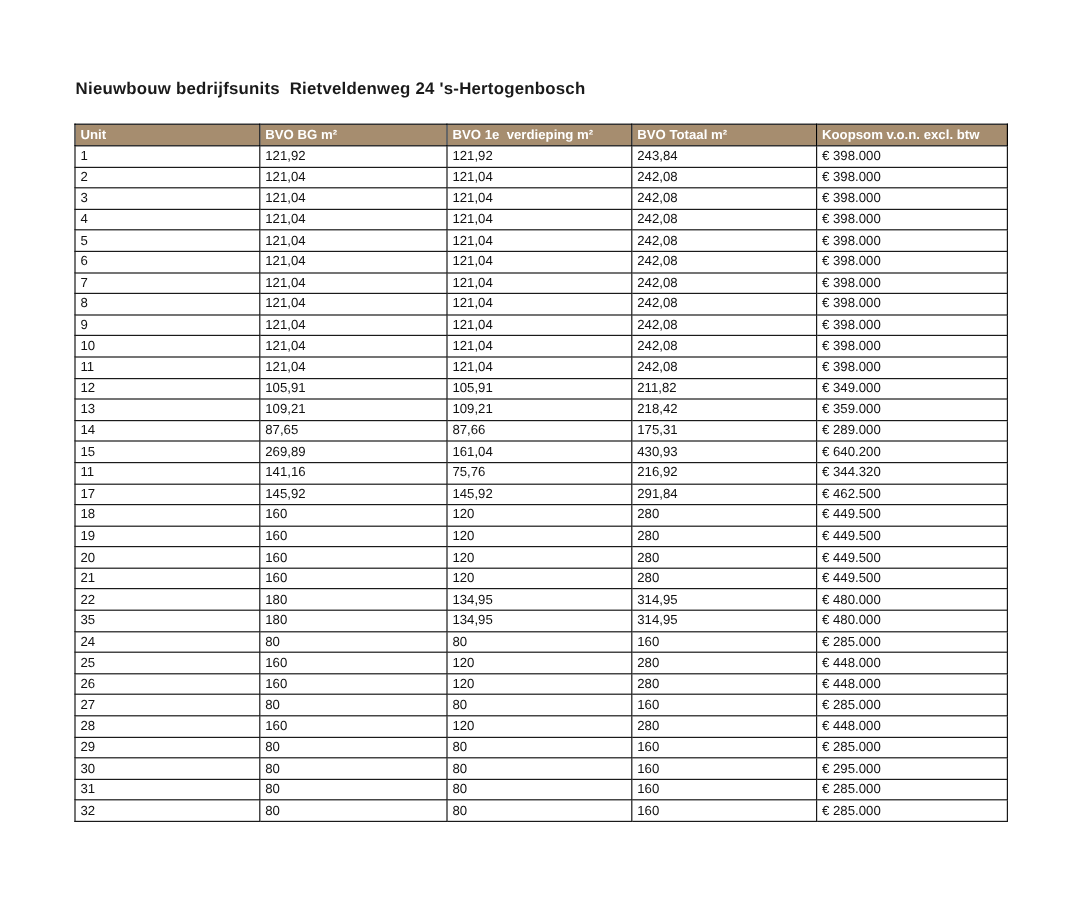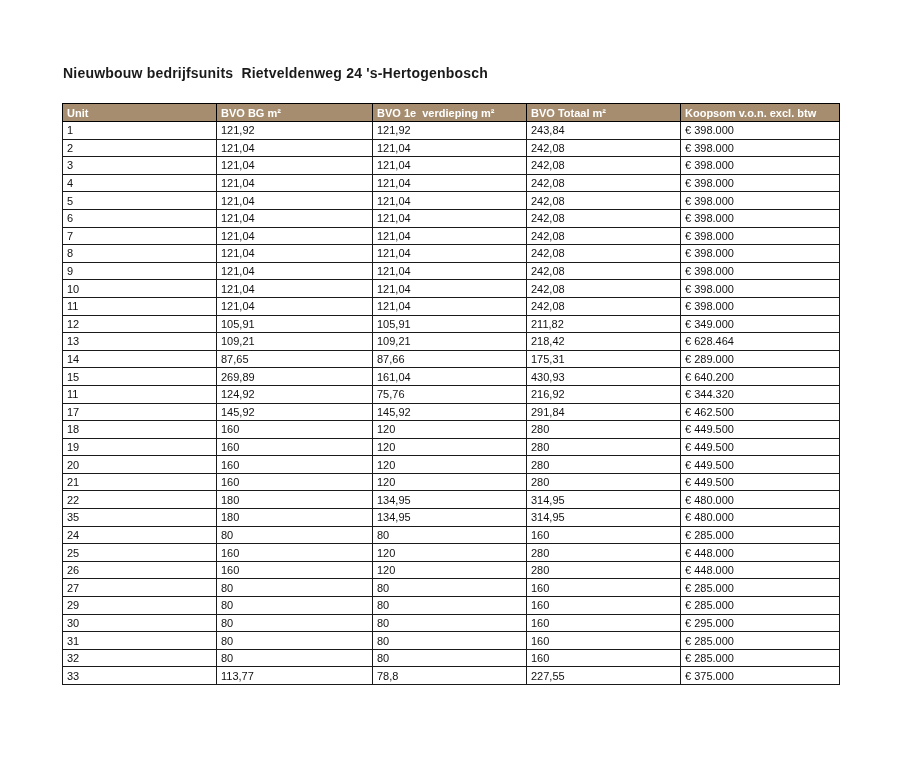--- a/index.html
+++ b/index.html
@@ -164,39 +164,39 @@
           <td>105,91</td>
           <td>105,91</td>
           <td>211,82</td>
           <td>€ 349.000</td>
         </tr>
         <tr>
           <td>13</td>
           <td>109,21</td>
           <td>109,21</td>
           <td>218,42</td>
-          <td>€ 628.464</td>
+          <td>€ 359.000</td>
         </tr>
         <tr>
           <td>14</td>
           <td>87,65</td>
           <td>87,66</td>
           <td>175,31</td>
           <td>€ 289.000</td>
         </tr>
         <tr>
           <td>15</td>
           <td>269,89</td>
           <td>161,04</td>
           <td>430,93</td>
           <td>€ 640.200</td>
         </tr>
         <tr>
           <td>11</td>
-          <td>124,92</td>
+          <td>141,16</td>
           <td>75,76</td>
           <td>216,92</td>
           <td>€ 344.320</td>
         </tr>
         <tr>
           <td>17</td>
           <td>145,92</td>
           <td>145,92</td>
           <td>291,84</td>
           <td>€ 462.500</td>
@@ -265,20 +265,27 @@
           <td>€ 448.000</td>
         </tr>
         <tr>
           <td>27</td>
           <td>80</td>
           <td>80</td>
           <td>160</td>
           <td>€ 285.000</td>
         </tr>
         <tr>
+          <td>28</td>
+          <td>160</td>
+          <td>120</td>
+          <td>280</td>
+          <td>€ 448.000</td>
+        </tr>
+        <tr>
           <td>29</td>
           <td>80</td>
           <td>80</td>
           <td>160</td>
           <td>€ 285.000</td>
         </tr>
         <tr>
           <td>30</td>
           <td>80</td>
           <td>80</td>
@@ -291,23 +298,16 @@
           <td>80</td>
           <td>160</td>
           <td>€ 285.000</td>
         </tr>
         <tr>
           <td>32</td>
           <td>80</td>
           <td>80</td>
           <td>160</td>
           <td>€ 285.000</td>
-        </tr>
-        <tr>
-          <td>33</td>
-          <td>113,77</td>
-          <td>78,8</td>
-          <td>227,55</td>
-          <td>€ 375.000</td>
         </tr>
       </tbody>
   </table>
 </div>
 
 </body></html>

